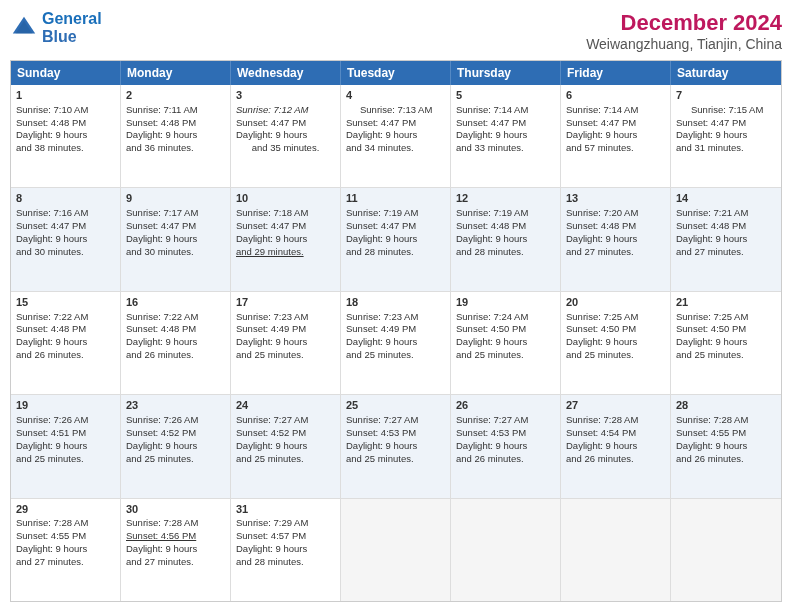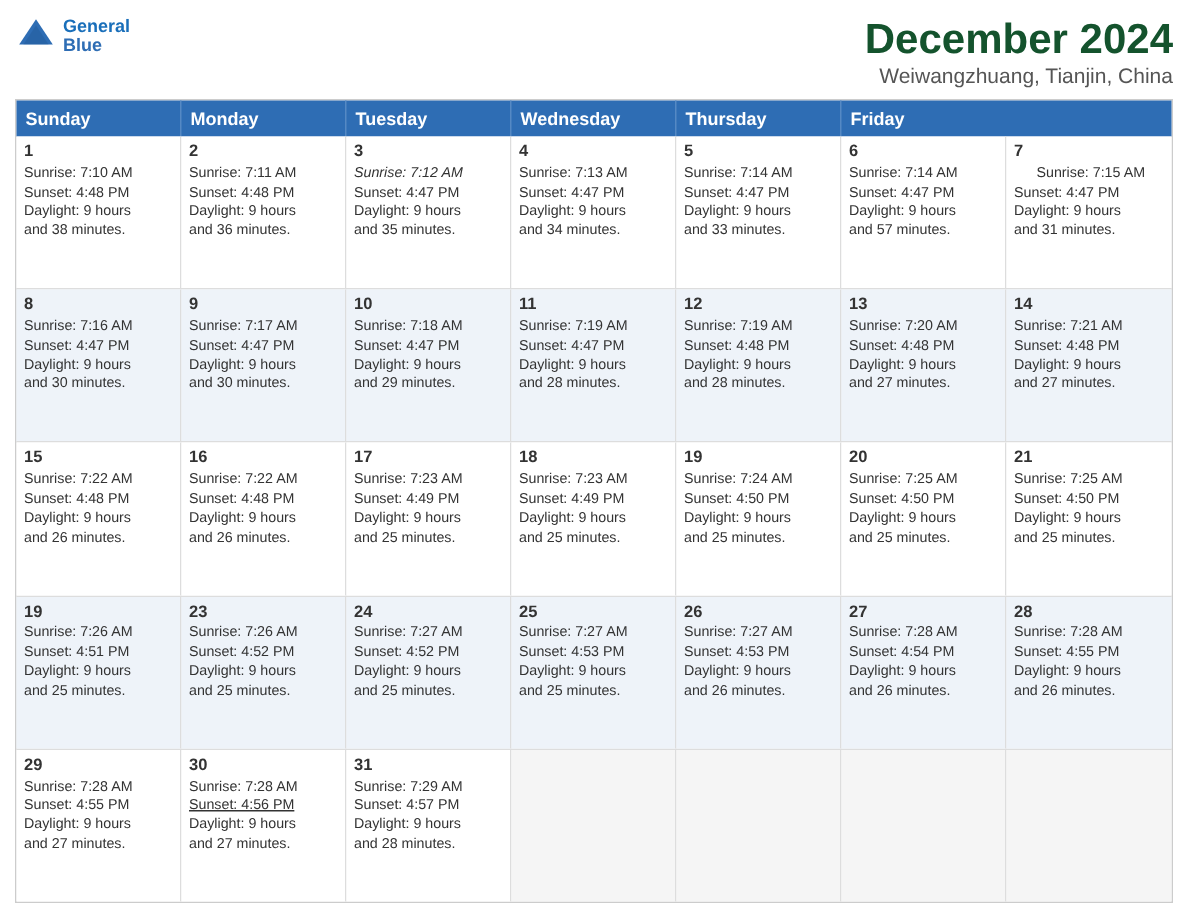--- a/index.html
+++ b/index.html
@@ -22,39 +22,39 @@
       justify-content: space-between;
       align-items: flex-start;
       margin-bottom: 8px;
     }
     .logo {
       display: flex;
       align-items: center;
       gap: 4px;
     }
     .logo-text {
-      font-size: 12px;
+      font-size: 16px;
       font-weight: bold;
       color: #333;
       line-height: 1.1;
     }
     .logo-text span {
       color: #1a6fba;
     }
     .logo-icon {
       width: 28px;
       height: 28px;
     }
     .title-block {
       text-align: right;
     }
     .main-title {
-      font-size: 28px;
+      font-size: 22px;
       font-weight: bold;
-      color: #14532d;
+      color: #be185d;
     }
     .subtitle {
       font-size: 14px;
       color: #555;
     }
     .calendar {
       flex: 1;
       display: flex;
       flex-direction: column;
       border: 1px solid #ccc;
@@ -121,24 +121,25 @@
     <div class="title-block">
       <div class="main-title">December 2024</div>
       <div class="subtitle">Weiwangzhuang, Tianjin, China</div>
     </div>
   </div>
 
   <div class="calendar">
     <div class="cal-header">
     <div class="cal-header-cell">Sunday</div>
         <div class="cal-header-cell">Monday</div>
+        <div class="cal-header-cell">Wednesday</div>
         <div class="cal-header-cell">Tuesday</div>
-        <div class="cal-header-cell">Wednesday</div>
         <div class="cal-header-cell">Thursday</div>
         <div class="cal-header-cell">Friday</div>
+        <div class="cal-header-cell">Saturday</div>
       </div>
     <div class="cal-body">
     <div class="cal-row">
           <div class="cal-cell">
             <span class="day-num">1</span>
             <span style="display: block;">Sunrise: 7:10 AM</span>
             <span style="display: block;">Sunset: 4:48 PM</span>
             <span style="display: block;">Daylight: 9 hours</span>
             <span style="display: block;">and 38 minutes.</span>
           </div>
@@ -147,25 +148,25 @@
             <span style="display: block;">Sunrise: 7:11 AM</span>
             <span style="display: block;">Sunset: 4:48 PM</span>
             <span style="display: block;">Daylight: 9 hours</span>
             <span style="display: block;">and 36 minutes.</span>
           </div>
           <div class="cal-cell">
             <span class="day-num">3</span>
             <span style="display: block; font-style: italic;">Sunrise: 7:12 AM</span>
             <span style="display: block;">Sunset: 4:47 PM</span>
             <span style="display: block;">Daylight: 9 hours</span>
-            <span style="display: block;">and 35 minutes.</span>
+            <span style="display: block; text-align: center;">and 35 minutes.</span>
           </div>
           <div class="cal-cell">
             <span class="day-num">4</span>
-            <span style="display: block;">Sunrise: 7:13 AM</span>
+            <span style="display: block; margin-left: 14px;">Sunrise: 7:13 AM</span>
             <span style="display: block;">Sunset: 4:47 PM</span>
             <span style="display: block;">Daylight: 9 hours</span>
             <span style="display: block;">and 34 minutes.</span>
           </div>
           <div class="cal-cell">
             <span class="day-num">5</span>
             <span style="display: block;">Sunrise: 7:14 AM</span>
             <span style="display: block;">Sunset: 4:47 PM</span>
             <span style="display: block;">Daylight: 9 hours</span>
             <span style="display: block;">and 33 minutes.</span>
@@ -198,21 +199,21 @@
             <span style="display: block;">Sunrise: 7:17 AM</span>
             <span style="display: block;">Sunset: 4:47 PM</span>
             <span style="display: block;">Daylight: 9 hours</span>
             <span style="display: block;">and 30 minutes.</span>
           </div>
           <div class="cal-cell alt-row">
             <span class="day-num">10</span>
             <span style="display: block;">Sunrise: 7:18 AM</span>
             <span style="display: block;">Sunset: 4:47 PM</span>
             <span style="display: block;">Daylight: 9 hours</span>
-            <span style="display: block;">and 29 minutes.</span>
+            <span style="display: block; text-decoration: underline;">and 29 minutes.</span>
           </div>
           <div class="cal-cell alt-row">
             <span class="day-num">11</span>
             <span style="display: block;">Sunrise: 7:19 AM</span>
             <span style="display: block;">Sunset: 4:47 PM</span>
             <span style="display: block;">Daylight: 9 hours</span>
             <span style="display: block;">and 28 minutes.</span>
           </div>
           <div class="cal-cell alt-row">
             <span class="day-num">12</span>

